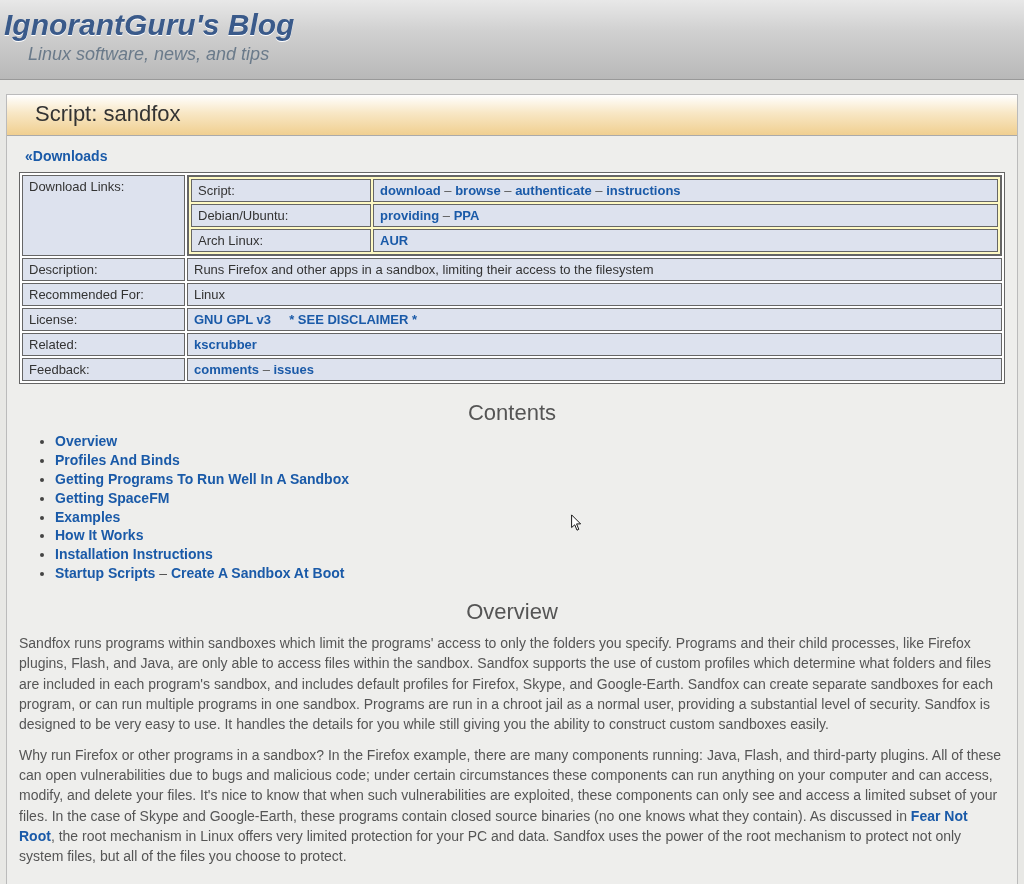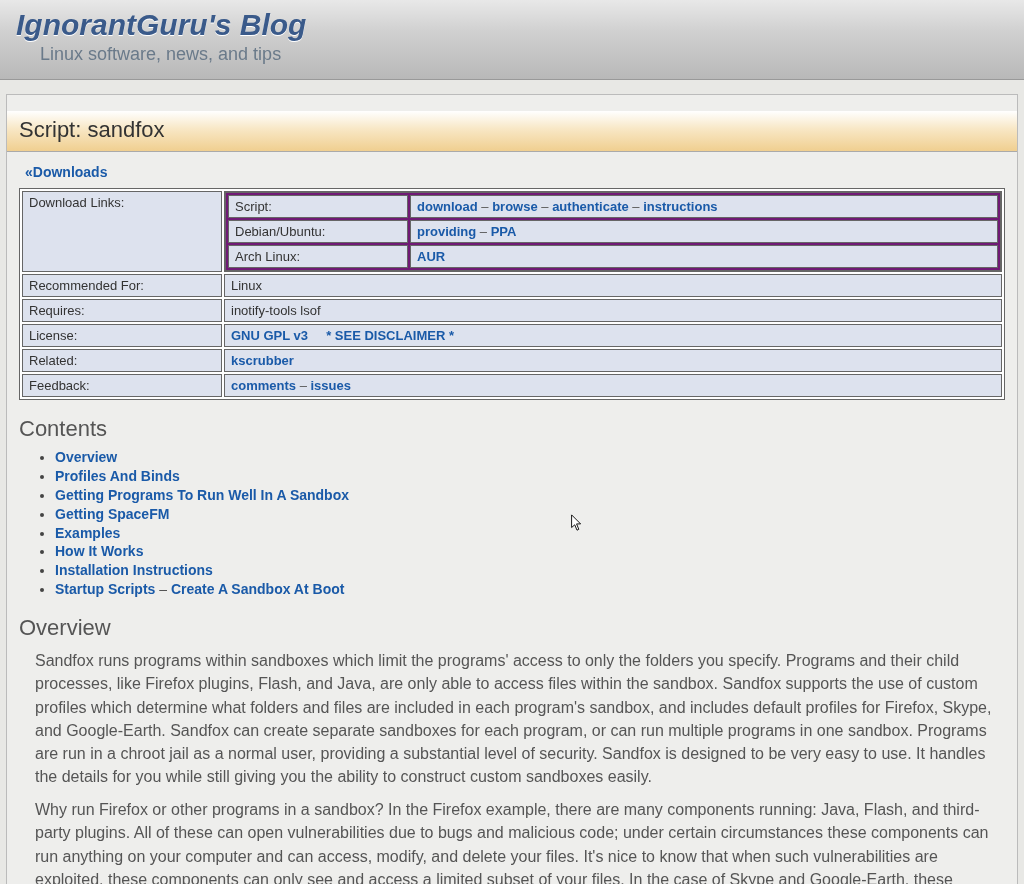--- a/index.html
+++ b/index.html
@@ -6,47 +6,47 @@
   body {
     margin: 0;
     padding: 0;
     font-family: "Trebuchet MS", Verdana, Arial, sans-serif;
     background: #e8e8e5;
     color: #333;
     width: 1024px;
   }
   .header {
     background: linear-gradient(to bottom, #e8e8e8 0%, #d0d0d0 40%, #b8b8b8 100%);
-    padding: 8px 20px 14px 16px;
+    padding: 8px 20px 14px 4px;
     border-bottom: 1px solid #999;
   }
   .header h1 {
     margin: 0;
     font-style: italic;
     font-weight: bold;
     font-size: 30px;
     color: #3a5a8a;
     text-shadow: 0 1px 0 #fff;
   }
   .header .tagline {
     margin: 2px 0 0 24px;
+    font-style: italic;
     font-size: 18px;
     color: #6a7a8a;
   }
   .content-wrap {
     margin: 14px 6px 0 6px;
     border: 1px solid #bbb;
     background: #eeeeec;
     padding-bottom: 10px;
   }
   .page-title-bar {
     background: linear-gradient(to bottom, #fff 0%, #f8e7c5 45%, #f0cf90 100%);
     border-bottom: 1px solid #aaa;
-    padding: 6px 12px 8px 12px;
-    margin-top: 16px;
+    padding: 6px 12px 8px 28px;
   }
   .page-title-bar h2 {
     margin: 0;
     font-weight: normal;
     font-size: 22px;
     color: #333;
   }
   .inner {
     padding: 8px 12px 0 12px;
     font-size: 14px;
@@ -64,22 +64,22 @@
     background: #fff;
   }
   table.info-outer > tbody > tr > td {
     border: 1px solid #666;
     background: #dde2ee;
     padding: 3px 6px;
     font-size: 13px;
     color: #333;
     vertical-align: top;
   }
-  table.info-outer > tbody > tr > td.label-cell { width: 200px; }
-  table.info-outer .inner-td { background: #701a75; padding: 0; }
+  table.info-outer > tbody > tr > td.label-cell { width: 163px; }
+  table.info-outer .inner-td { background: #fef9c3; padding: 0; }
 
   table.info-inner {
     border-collapse: separate;
     border-spacing: 2px;
     width: 100%;
     border: 1px solid #666;
     margin: 0;
   }
   table.info-inner td {
     border: 1px solid #666;
@@ -87,36 +87,37 @@
     padding: 3px 6px;
     font-size: 13px;
   }
   table.info-inner td.ilabel { width: 180px; }
 
   h3.section {
     margin: 16px 0 6px 0;
     font-weight: normal;
     font-size: 22px;
     color: #555;
+    text-align: center;
   }
   ul.contents-list {
     margin: 4px 0 6px 20px;
     padding: 0 0 0 16px;
   }
   ul.contents-list li {
     margin: 0;
     padding: 0;
     font-size: 14px;
     line-height: 1.35;
   }
   p.body {
-    font-size: 16px;
+    font-size: 14px;
     color: #555;
     line-height: 1.45;
-    margin: 8px 0 10px 16px;
+    margin: 8px 0 10px 0;
   }
   .sep { color: #555; font-weight: normal; }
   .cursor {
     position: absolute;
     left: 570px;
     top: 514px;
     width: 14px;
     height: 18px;
     pointer-events: none;
   }
@@ -164,26 +165,26 @@
                 <td class="ilabel">Arch Linux:</td>
                 <td>
                   <a href="#">AUR</a>
                 </td>
               </tr>
             </tbody>
               </table>
           </td>
         </tr>
         <tr>
+          <td class="label-cell">Description:</td>
+          <td>Runs Firefox and other apps in a sandbox, limiting their access to the filesystem</td>
+        </tr>
+        <tr>
           <td class="label-cell">Recommended For:</td>
           <td>Linux</td>
-        </tr>
-        <tr>
-          <td class="label-cell">Requires:</td>
-          <td>inotify-tools lsof</td>
         </tr>
         <tr>
           <td class="label-cell">License:</td>
           <td>
             <a href="#">GNU GPL v3</a>
             &nbsp;&nbsp;&nbsp;
             <a href="#">* SEE DISCLAIMER *</a>
           </td>
         </tr>
         <tr>

